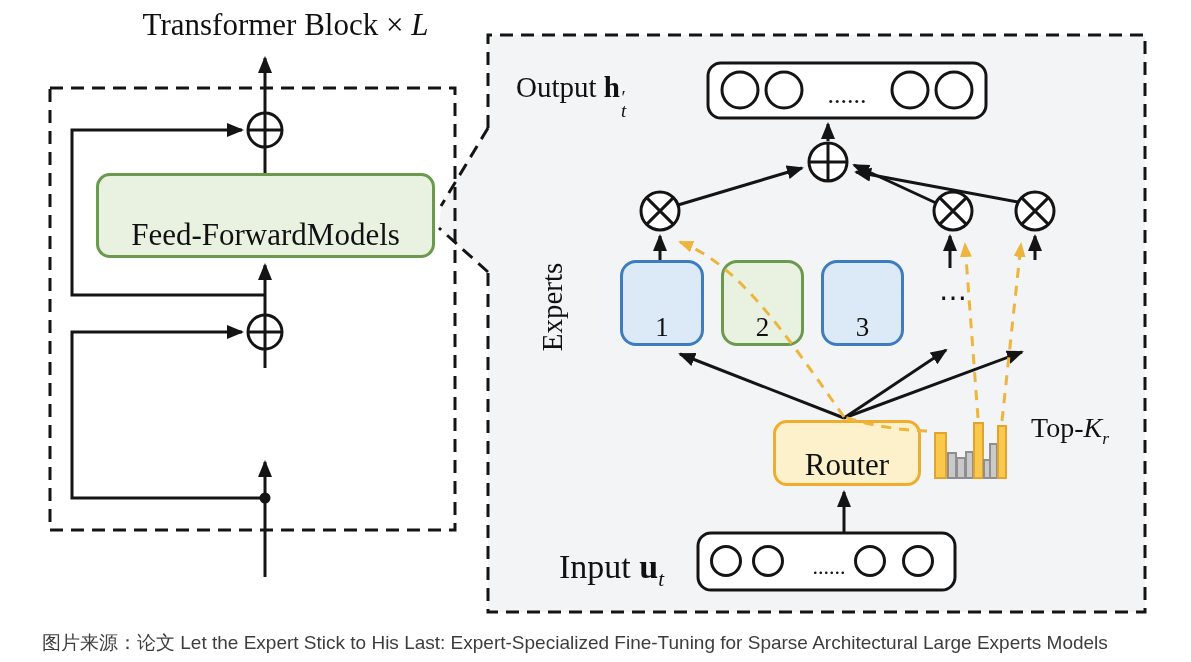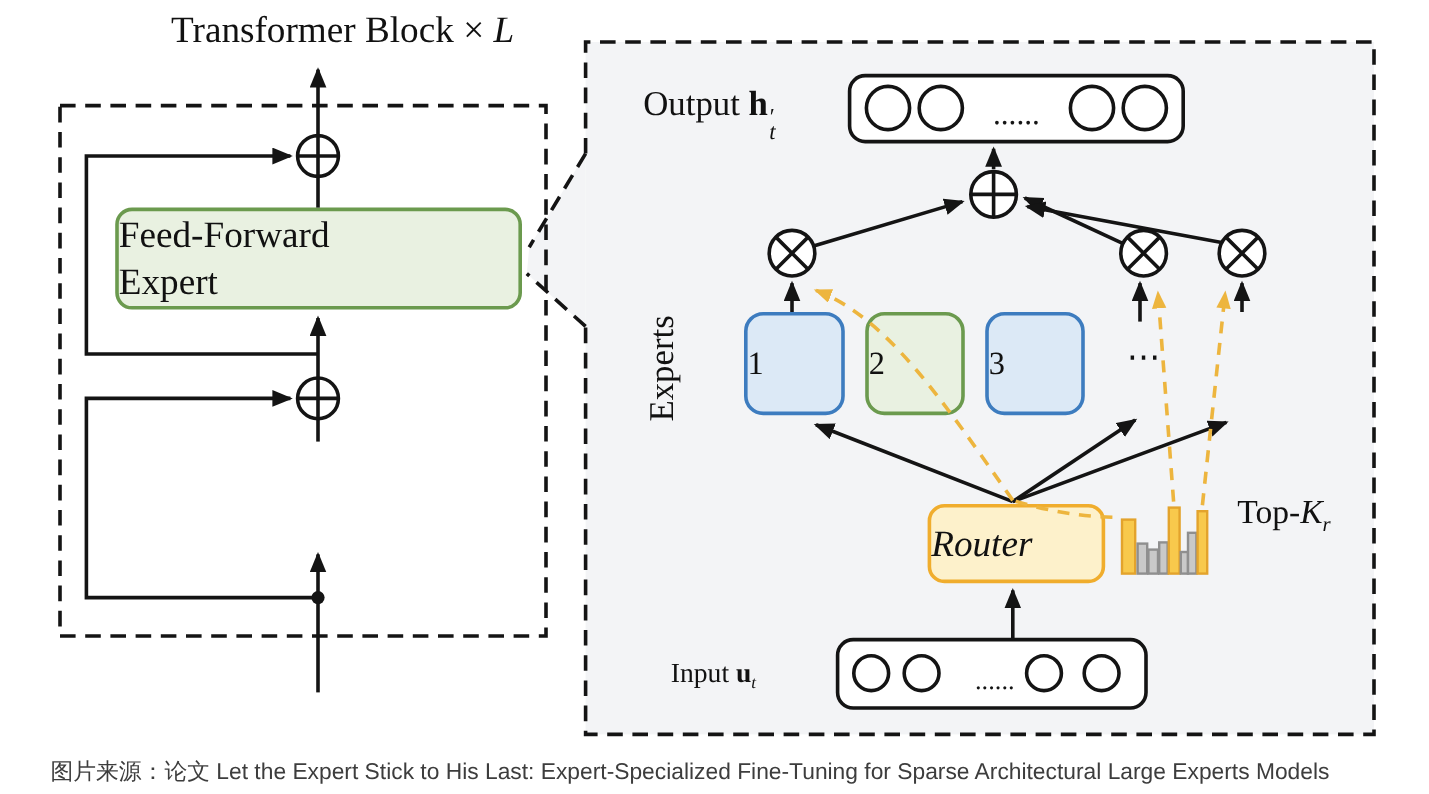--- a/index.html
+++ b/index.html
@@ -14,27 +14,27 @@
   .node{fill:#ffffff;stroke:var(--line,#141414);stroke-width:3;}
   .vecbox{fill:#ffffff;stroke:var(--line,#141414);stroke-width:3;}
   .veccirc{fill:#ffffff;stroke:var(--line,#141414);stroke-width:3;}
   .panelfill{fill:var(--panel-bg,#f3f4f6);}
   .junction{fill:var(--line,#141414);}
   .barY{fill:var(--bar-yellow-fill,#f8c94c);stroke:var(--bar-yellow-border,#e3a32c);stroke-width:2;}
   .barG{fill:var(--bar-gray-fill,#c9c9c9);stroke:var(--bar-gray-border,#8f8f8f);stroke-width:2;}
   .dots{font-family:"Liberation Serif","DejaVu Serif",serif;fill:#141414;}
 
   
-  .box{position:absolute;box-sizing:border-box;display:flex;flex-direction:column;
-       align-items:flex-start;justify-content:center;text-align:center;color:#111;}
+  .box{position:absolute;box-sizing:border-box;display:flex;flex-direction:row;
+       align-items:flex-end;justify-content:center;text-align:center;color:#111;}
   .blue{background:var(--blue-fill,#dce9f6);border:3px solid var(--blue-border,#3d7cbf);border-radius:14px;}
   .green{background:var(--green-fill,#e9f1e1);border:3px solid var(--green-border,#6b9a4e);border-radius:14px;}
   .expert{border-radius:16px;font-size:27px;}
   .router{background:var(--yellow-fill,#fdf1cb);border:3.5px solid var(--yellow-border,#f0ad2d);
-          border-radius:14px;font-size:31px;font-style:italic;}
+          border-radius:14px;font-size:31px;}
   .lbl{position:absolute;color:#111;white-space:nowrap;}
   .big{font-size:31px;line-height:1.25;}
   .sub{font-size:0.62em;font-style:italic;}
   .hstack{display:inline-flex;flex-direction:column;line-height:0.85;vertical-align:-7px;
           font-size:19px;margin-left:1px;}
   .hstack .pr{height:13px;}
   .hstack .sb{font-style:italic;}
   .caption{font-family:"Liberation Sans","DejaVu Sans",sans-serif;font-size:19px;
            color:var(--caption-color,#3d3d3d);}
   .rot{transform:rotate(-90deg);transform-origin:center;}
@@ -52,29 +52,29 @@
     <path class="dashB" d="M450,128 L403,206"></path>
     <path class="dashB" d="M450,272 L401,228"></path>
   </svg>
 
   <div class="lbl big" style="left:55px;top:6px;width:385px;text-align:center;font-size:31px;">
     <span>Transformer Block × </span><i>L</i>
   </div>
 
   <div class="box green big" style="left:58px;top:173px;width:339px;height:85px;">
     <span>Feed-Forward</span>
-    <span>Expert</span>
+    <span>Models</span>
   </div>
 
 
   <div class="lbl rot" style="left:452px;top:289px;width:124px;height:36px;display:flex;align-items:center;justify-content:center;font-size:29px;">
     <span>Experts</span>
   </div>
 
-  <div class="lbl" style="left:498px;top:71px;font-size:29px;text-align:center;">
+  <div class="lbl" style="left:478px;top:71px;font-size:29px;text-align:center;">
     <span>Output</span>&nbsp;<b>h</b><span class="hstack">
         <span class="pr">′</span>
         <span class="sb">t</span>
       </span>
   </div>
 
   <div class="box blue expert" style="left:582px;top:260px;width:84px;height:86px;">
     <span>1</span>
   </div>
   <div class="box green expert" style="left:683px;top:260px;width:83px;height:86px;">
@@ -88,21 +88,21 @@
   </div>
 
   <div class="box router" style="left:735px;top:420px;width:148px;height:66px;">
     <span>Router</span>
   </div>
 
   <div class="lbl" style="left:993px;top:412px;font-size:28px;">
     <span>Top-</span><i>K</i><sub class="sub">r</sub>
   </div>
 
-  <div class="lbl" style="left:521px;top:548px;font-size:23px;">
+  <div class="lbl" style="left:521px;top:548px;font-size:34px;">
     <span>Input</span>&nbsp;<b>u</b><sub class="sub">t</sub>
   </div>
 
   <div class="lbl caption" style="left:4px;top:630px;width:1185px;">
     <span>图片来源：论文 Let the Expert Stick to His Last: Expert-Specialized Fine-Tuning for Sparse Architectural Large Experts Models</span>
   </div>
 
   <svg class="layer">
     <defs>
       <marker id="mB" markerUnits="userSpaceOnUse" markerWidth="18" markerHeight="15" refX="15" refY="7" orient="auto">

